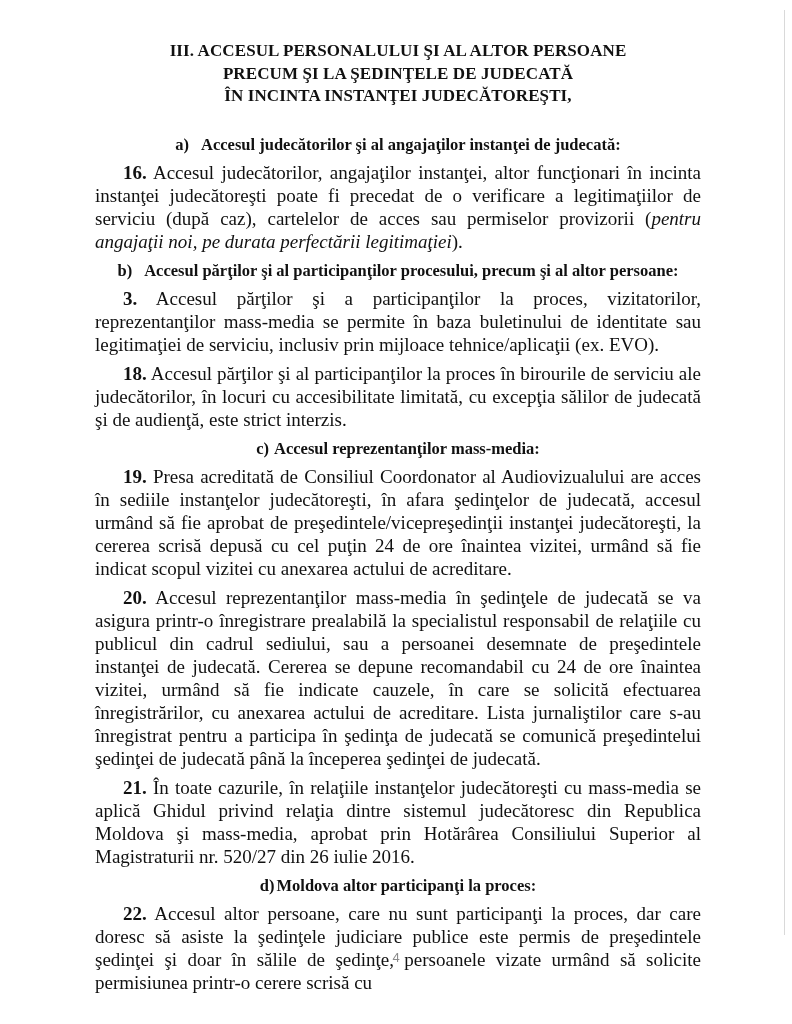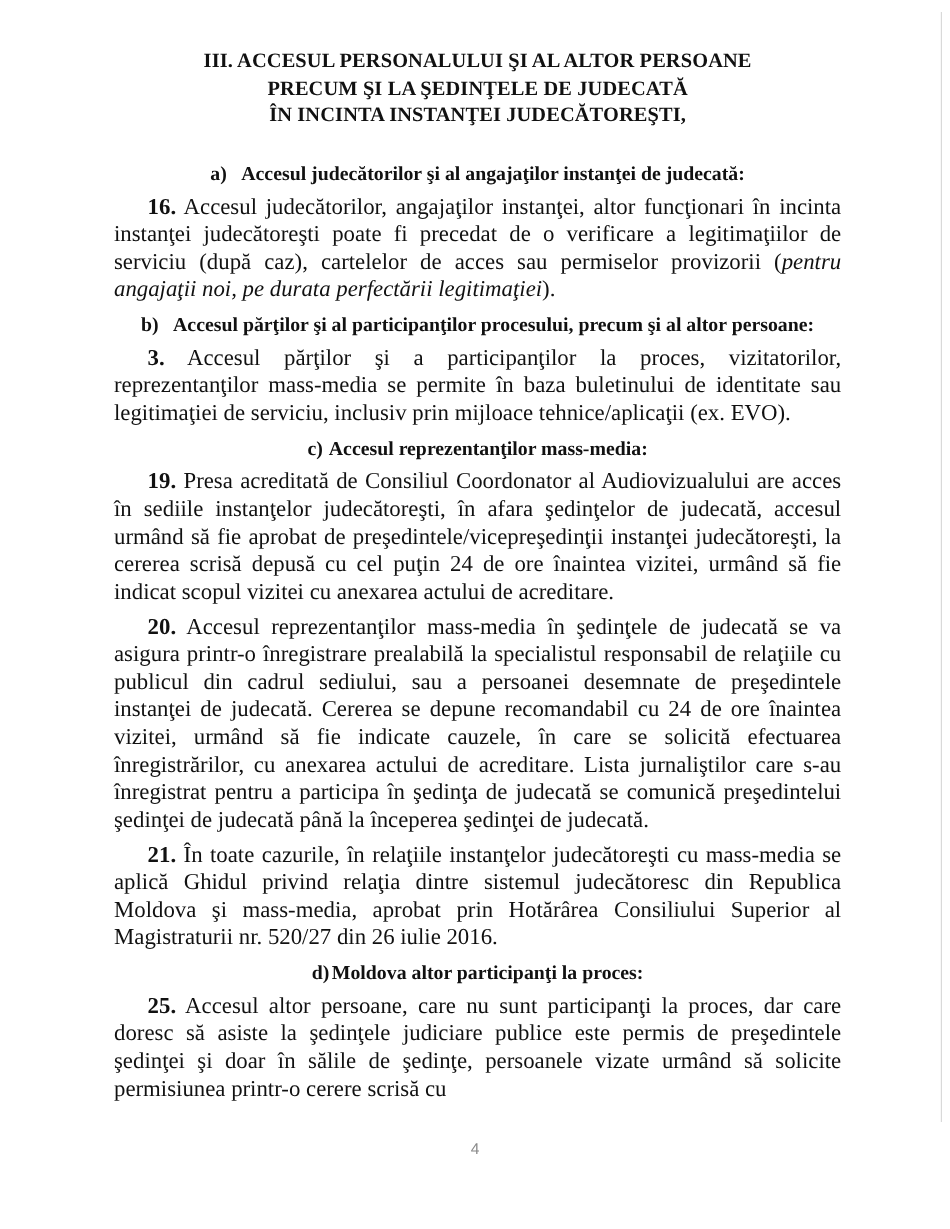--- a/index.html
+++ b/index.html
@@ -86,30 +86,31 @@
     </div>
 
     <div class="sec-heading"><span class="sec-label gap-wide">a)</span><span class="sec-text">Accesul judecătorilor şi al angajaţilor instanţei de judecată:</span></div>
 
     <p class="para"><span class="num">16.</span><span> Accesul judecătorilor, angajaţilor instanţei, altor funcţionari în incinta instanţei judecătoreşti poate fi precedat de o verificare a legitimaţiilor de serviciu (după caz), cartelelor de acces sau permiselor provizorii (</span><span class="ital">pentru angajaţii noi, pe durata perfectării legitimaţiei</span><span>).</span></p>
 
     <div class="sec-heading"><span class="sec-label gap-wide">b)</span><span class="sec-text">Accesul părţilor şi al participanţilor procesului, precum şi al altor persoane:</span></div>
 
     <p class="para"><span class="num">3.</span><span> Accesul părţilor şi a participanţilor la proces, vizitatorilor, reprezentanţilor mass-media se permite în baza buletinului de identitate sau legitimaţiei de serviciu, inclusiv prin mijloace tehnice/aplicaţii (ex. EVO).</span></p>
 
+    <p class="para"><span class="num">18.</span><span> Accesul părţilor şi al participanţilor la proces în birourile de serviciu ale judecătorilor, în locuri cu accesibilitate limitată, cu excepţia sălilor de judecată şi de audienţă, este strict interzis.</span></p>
 
     <div class="sec-heading"><span class="sec-label gap-mid">c)</span><span class="sec-text">Accesul reprezentanţilor mass-media:</span></div>
 
     <p class="para"><span class="num">19.</span><span> Presa acreditată de Consiliul Coordonator al Audiovizualului are acces în sediile instanţelor judecătoreşti, în afara şedinţelor de judecată, accesul urmând să fie aprobat de preşedintele/vicepreşedinţii instanţei judecătoreşti, la cererea scrisă depusă cu cel puţin 24 de ore înaintea vizitei, urmând să fie indicat scopul vizitei cu anexarea actului de acreditare.</span></p>
 
     <p class="para"><span class="num">20.</span><span> Accesul reprezentanţilor mass-media în şedinţele de judecată se va asigura printr-o înregistrare prealabilă la specialistul responsabil de relaţiile cu publicul din cadrul sediului, sau a persoanei desemnate de preşedintele instanţei de judecată. Cererea se depune recomandabil cu 24 de ore înaintea vizitei, urmând să fie indicate cauzele, în care se solicită efectuarea înregistrărilor, cu anexarea actului de acreditare. Lista jurnaliştilor care s-au înregistrat pentru a participa în şedinţa de judecată se comunică preşedintelui şedinţei de judecată până la începerea şedinţei de judecată.</span></p>
 
     <p class="para"><span class="num">21.</span><span> În toate cazurile, în relaţiile instanţelor judecătoreşti cu mass-media se aplică Ghidul privind relaţia dintre sistemul judecătoresc din Republica Moldova şi mass-media, aprobat prin Hotărârea Consiliului Superior al Magistraturii nr. 520/27 din 26 iulie 2016.</span></p>
 
     <div class="sec-heading"><span class="sec-label gap-tiny">d)</span><span class="sec-text">Moldova altor participanţi la proces:</span></div>
 
-    <p class="para"><span class="num">25.</span><span> Accesul altor persoane, care nu sunt participanţi la proces, dar care doresc să asiste la şedinţele judiciare publice este permis de preşedintele şedinţei şi doar în sălile de şedinţe, persoanele vizate urmând să solicite permisiunea printr-o cerere scrisă cu</span></p>
+    <p class="para"><span class="num">22.</span><span> Accesul altor persoane, care nu sunt participanţi la proces, dar care doresc să asiste la şedinţele judiciare publice este permis de preşedintele şedinţei şi doar în sălile de şedinţe, persoanele vizate urmând să solicite permisiunea printr-o cerere scrisă cu</span></p>
 
   </div>
 
   <div class="page-number">4</div>
   <div class="right-edge-line"></div>
 </div>
 
 </body></html>

